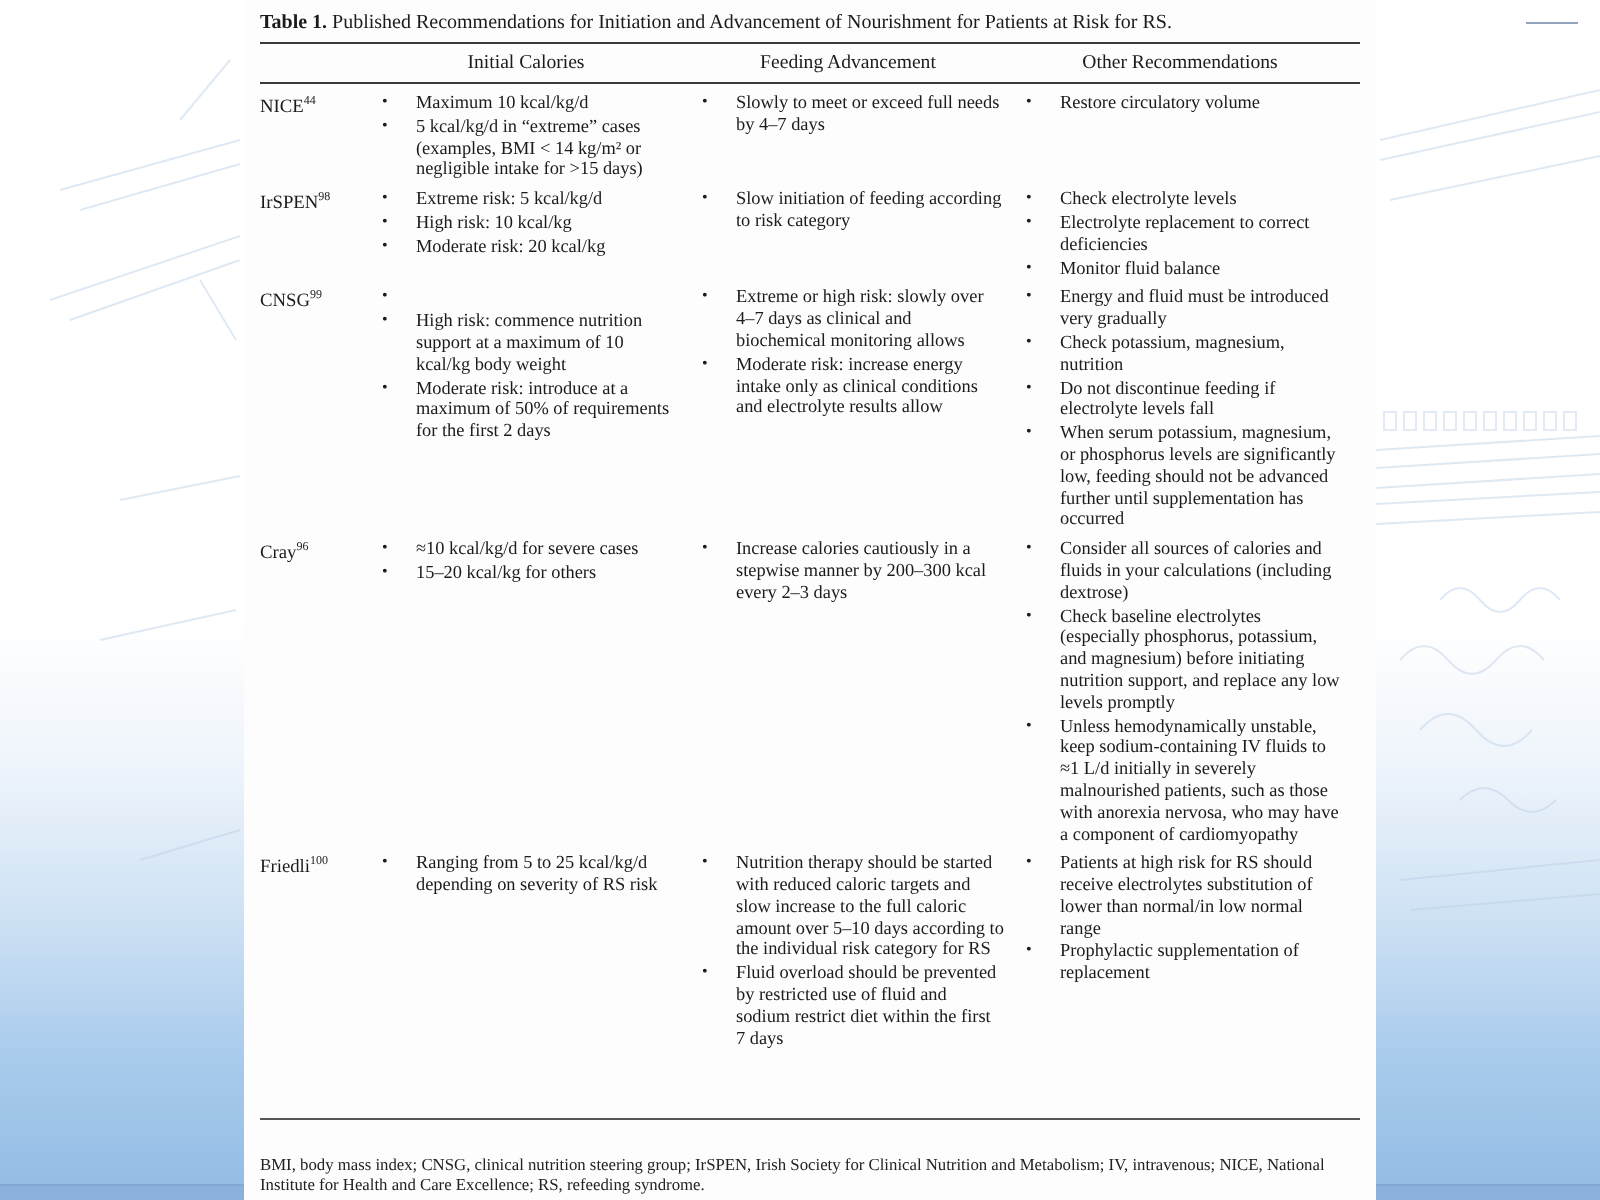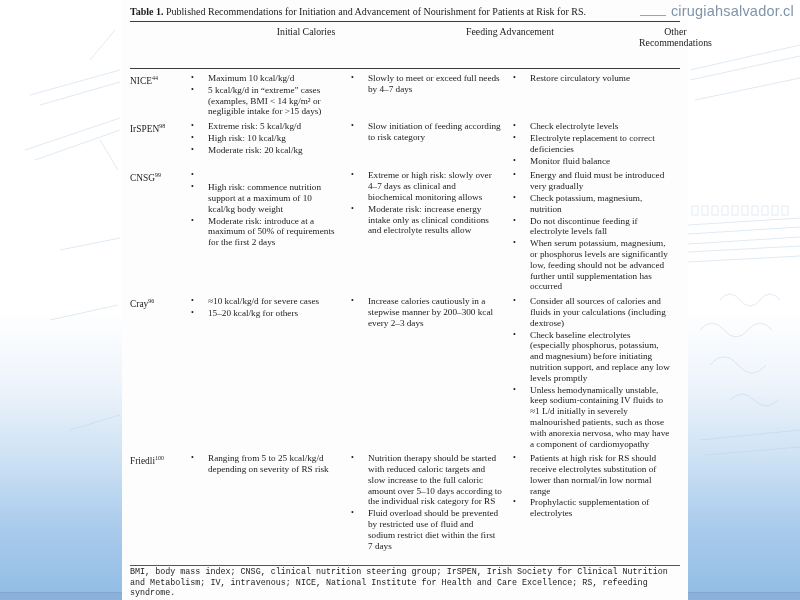--- a/index.html
+++ b/index.html
@@ -14,36 +14,36 @@
                   border-top:1.5px solid #7fa8d4; z-index:1; }
 
   
   .panel { position:absolute; left:122px; top:0; width:566px; height:600px; background:#fdfdfe;
            z-index:2; padding:3px 8px 0 8px; color:#1b1b1b; }
 
   .table-title { font-size:10px; line-height:13px; padding:2px 0 3px 0; border-bottom:1px solid #3c3c3c; white-space:nowrap; }
   .table-title b { font-weight:bold; }
 
   .thead { display:grid; grid-template-columns:58px 160px 162px 1fr; border-bottom:1px solid #3c3c3c;
-           padding:4px 0 20px 0; font-size:9.8px;gap:43px; }
+           padding:4px 0 4px 0; font-size:9.8px; }
   .thead .hcell { text-align:center; padding-right:10px; }
 
   .rows { padding-top:4px; }
   .trow { display:grid; grid-template-columns:58px 160px 162px 1fr; margin-bottom:3px; }
   .cell { font-size:9.2px; line-height:10.8px; padding-right:8px; }
   .source { font-size:9.4px; }
   sup.ref { font-size:6px; vertical-align:super; letter-spacing:0; }
 
   ul.blist { list-style:none; }
   ul.blist li { display:flex; margin-bottom:1px; }
   .dot { flex:0 0 20px; padding-left:3px; font-size:8px; line-height:10.8px; }
   .btxt { flex:1; }
 
   .footnote { position:absolute; left:8px; right:8px; bottom:2px; border-top:1px solid #555;
-              padding-top:1px; font-size:8.4px; line-height:10.2px; color:#222; background:#fdfdfe;font-family:Liberation Mono, monospace; }
+              padding-top:18px; font-size:8.4px; line-height:10.2px; color:#222; background:#fdfdfe; }
 
   .watermark { position:absolute; top:3px; right:6px; z-index:3; display:flex; align-items:center;
                font-family:"Liberation Sans", sans-serif; }
   .wm-line { display:inline-block; width:26px; height:1px; background:#93a5ba; margin-right:5px; margin-top:8px; }
   .wm-text { font-size:14.5px; color:#7e93aa; letter-spacing:0.2px; }
 </style>
 </head>
 <body>
 
 <div class="slide">
@@ -285,28 +285,27 @@
             </ul>
           </div>
     <div class="cell">
             <ul class="blist">
               <li>
                 <span class="dot">•</span>
                 <span class="btxt">Patients at high risk for RS should receive electrolytes substitution of lower than normal/in low normal range</span>
               </li>
               <li>
                 <span class="dot">•</span>
-                <span class="btxt">Prophylactic supplementation of electrolytes</span>
+                <span class="btxt">Prophylactic supplementation of replacement</span>
               </li>
             </ul>
           </div>
   </div>
 </div>
 
     <div class="footnote">BMI, body mass index; CNSG, clinical nutrition steering group; IrSPEN, Irish Society for Clinical Nutrition and Metabolism; IV, intravenous; NICE, National Institute for Health and Care Excellence; RS, refeeding syndrome.</div>
   </div>
 
   <div class="watermark">
     <span class="wm-line"></span>
-    <span class="wm-text">cirugiahsalvador.cl</span>
   </div>
 
 </div>
 
 </body></html>

